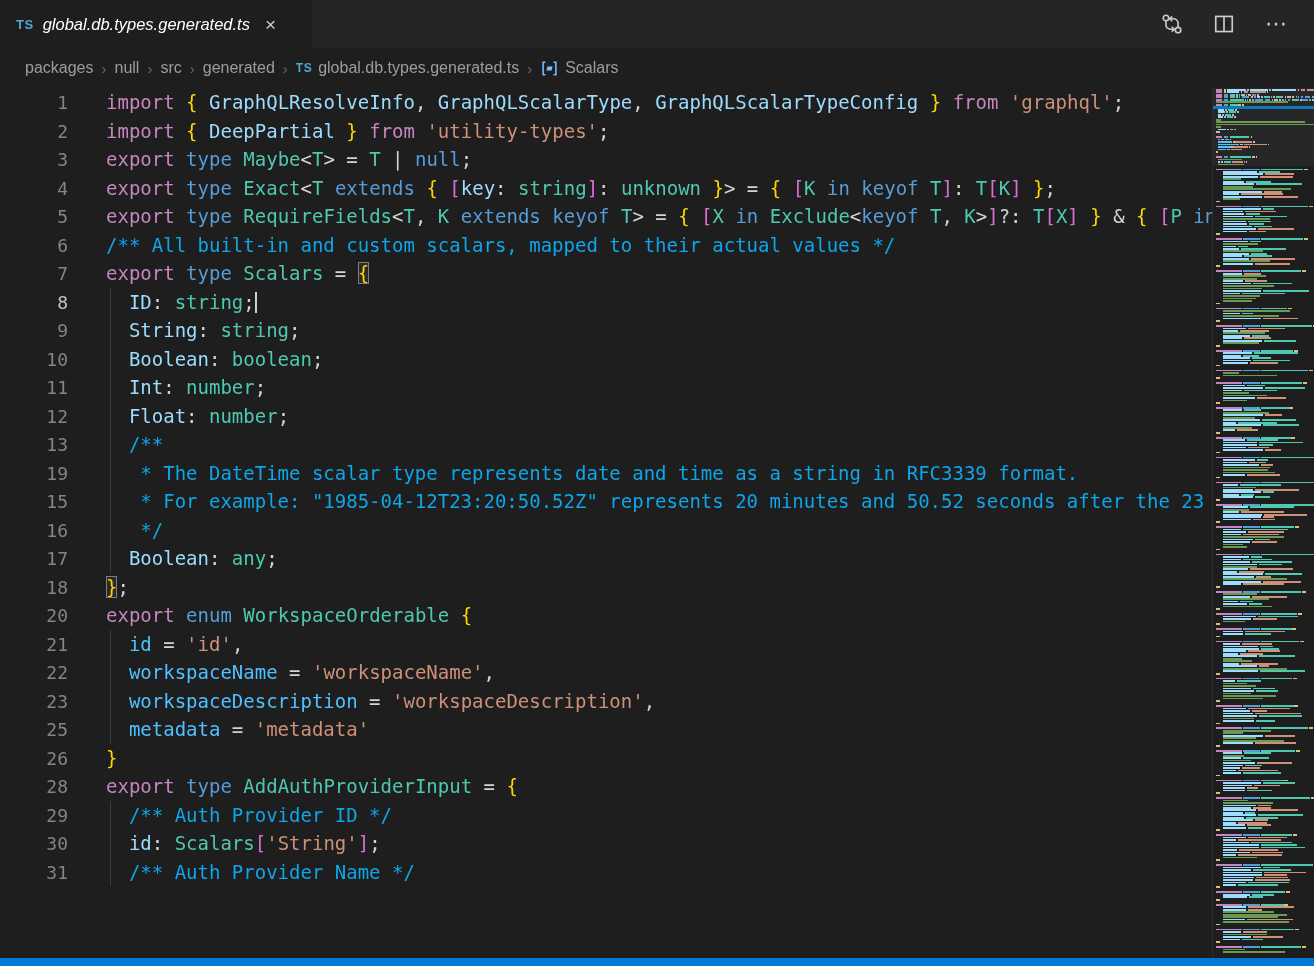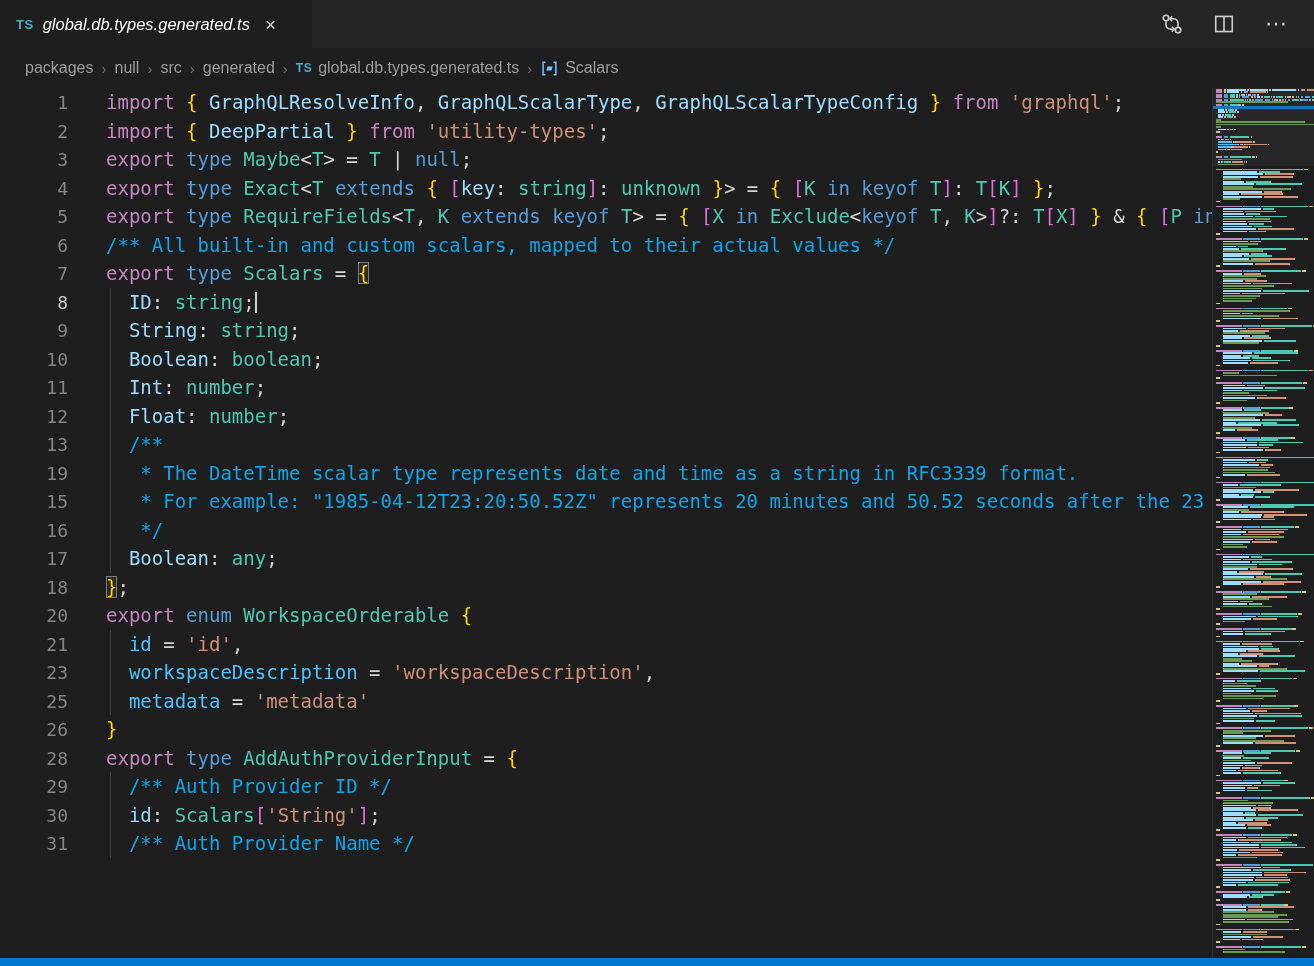--- a/index.html
+++ b/index.html
@@ -133,20 +133,21 @@
       <div class="line"><span class="num">11</span><i class="guide"></i><span class="content"><span>  </span><span class="tk-v">Int</span><span>: </span><span class="tk-t">number</span><span>;</span></span></div>
       <div class="line"><span class="num">12</span><i class="guide"></i><span class="content"><span>  </span><span class="tk-v">Float</span><span>: </span><span class="tk-t">number</span><span>;</span></span></div>
       <div class="line"><span class="num">13</span><i class="guide"></i><span class="content"><span class="tk-c">  /**</span></span></div>
       <div class="line"><span class="num">19</span><i class="guide"></i><span class="content"><span class="tk-c">   * The DateTime scalar type represents date and time as a string in RFC3339 format.</span></span></div>
       <div class="line"><span class="num">15</span><i class="guide"></i><span class="content"><span class="tk-c">   * For example: "1985-04-12T23:20:50.52Z" represents 20 minutes and 50.52 seconds after the 23</span></span></div>
       <div class="line"><span class="num">16</span><i class="guide"></i><span class="content"><span class="tk-c">   */</span></span></div>
       <div class="line"><span class="num">17</span><i class="guide"></i><span class="content"><span>  </span><span class="tk-v">Boolean</span><span>: </span><span class="tk-t">any</span><span>;</span></span></div>
       <div class="line"><span class="num">18</span><span class="content"><span class="tk-b1 tk-m">}</span><span>;</span></span></div>
       <div class="line"><span class="num">20</span><span class="content"><span class="tk-k">export</span><span> </span><span class="tk-s">enum</span><span> </span><span class="tk-t">WorkspaceOrderable</span><span> </span><span class="tk-b1">{</span></span></div>
       <div class="line"><span class="num">21</span><i class="guide"></i><span class="content"><span>  </span><span class="tk-e">id</span><span> = </span><span class="tk-str">'id'</span><span>,</span></span></div>
+      <div class="line"><span class="num">22</span><i class="guide"></i><span class="content"><span>  </span><span class="tk-e">workspaceName</span><span> = </span><span class="tk-str">'workspaceName'</span><span>,</span></span></div>
       <div class="line"><span class="num">23</span><i class="guide"></i><span class="content"><span>  </span><span class="tk-e">workspaceDescription</span><span> = </span><span class="tk-str">'workspaceDescription'</span><span>,</span></span></div>
       <div class="line"><span class="num">25</span><i class="guide"></i><span class="content"><span>  </span><span class="tk-e">metadata</span><span> = </span><span class="tk-str">'metadata'</span></span></div>
       <div class="line"><span class="num">26</span><span class="content"><span class="tk-b1">}</span></span></div>
       <div class="line"><span class="num">28</span><span class="content"><span class="tk-k">export</span><span> </span><span class="tk-s">type</span><span> </span><span class="tk-t">AddAuthProviderInput</span><span> = </span><span class="tk-b1">{</span></span></div>
       <div class="line"><span class="num">29</span><i class="guide"></i><span class="content"><span>  </span><span class="tk-c">/** Auth Provider ID */</span></span></div>
       <div class="line"><span class="num">30</span><i class="guide"></i><span class="content"><span>  </span><span class="tk-v">id</span><span>: </span><span class="tk-t">Scalars</span><span class="tk-b2">[</span><span class="tk-str">'String'</span><span class="tk-b2">]</span><span>;</span></span></div>
       <div class="line"><span class="num">31</span><i class="guide"></i><span class="content"><span>  </span><span class="tk-c">/** Auth Provider Name */</span></span></div>
     </div>
 </div>
 

